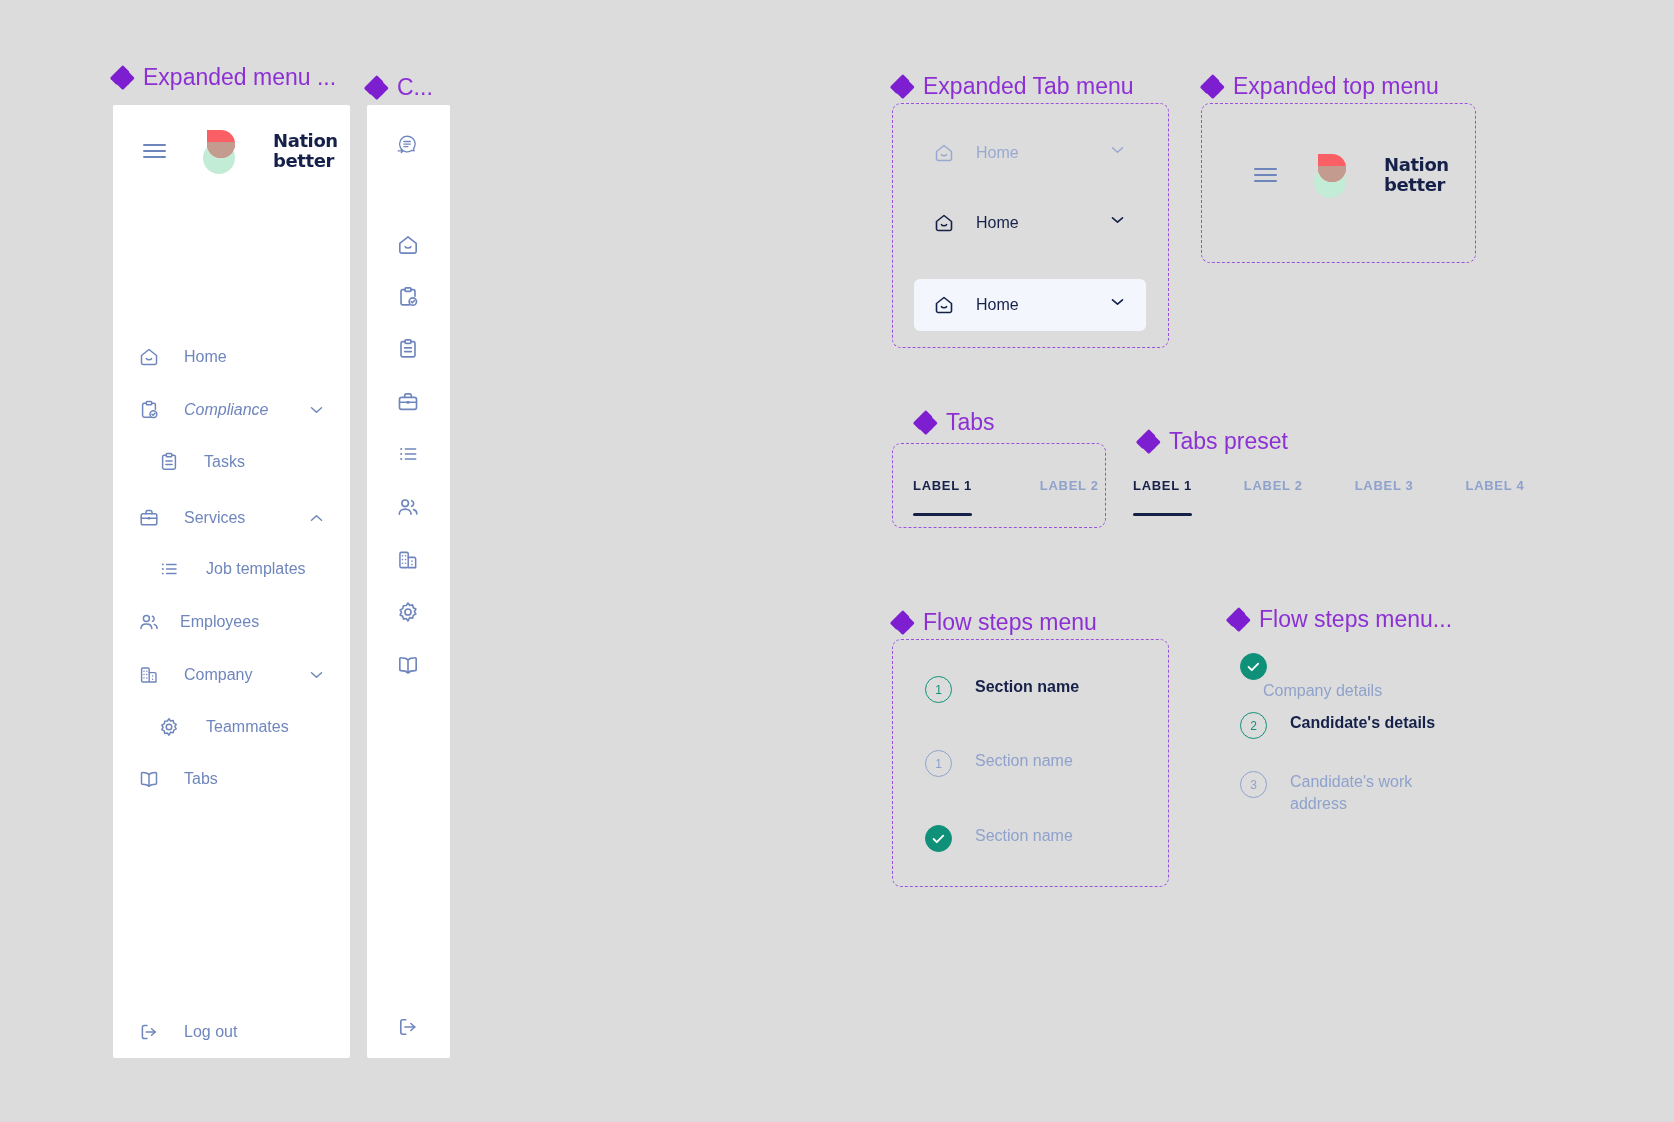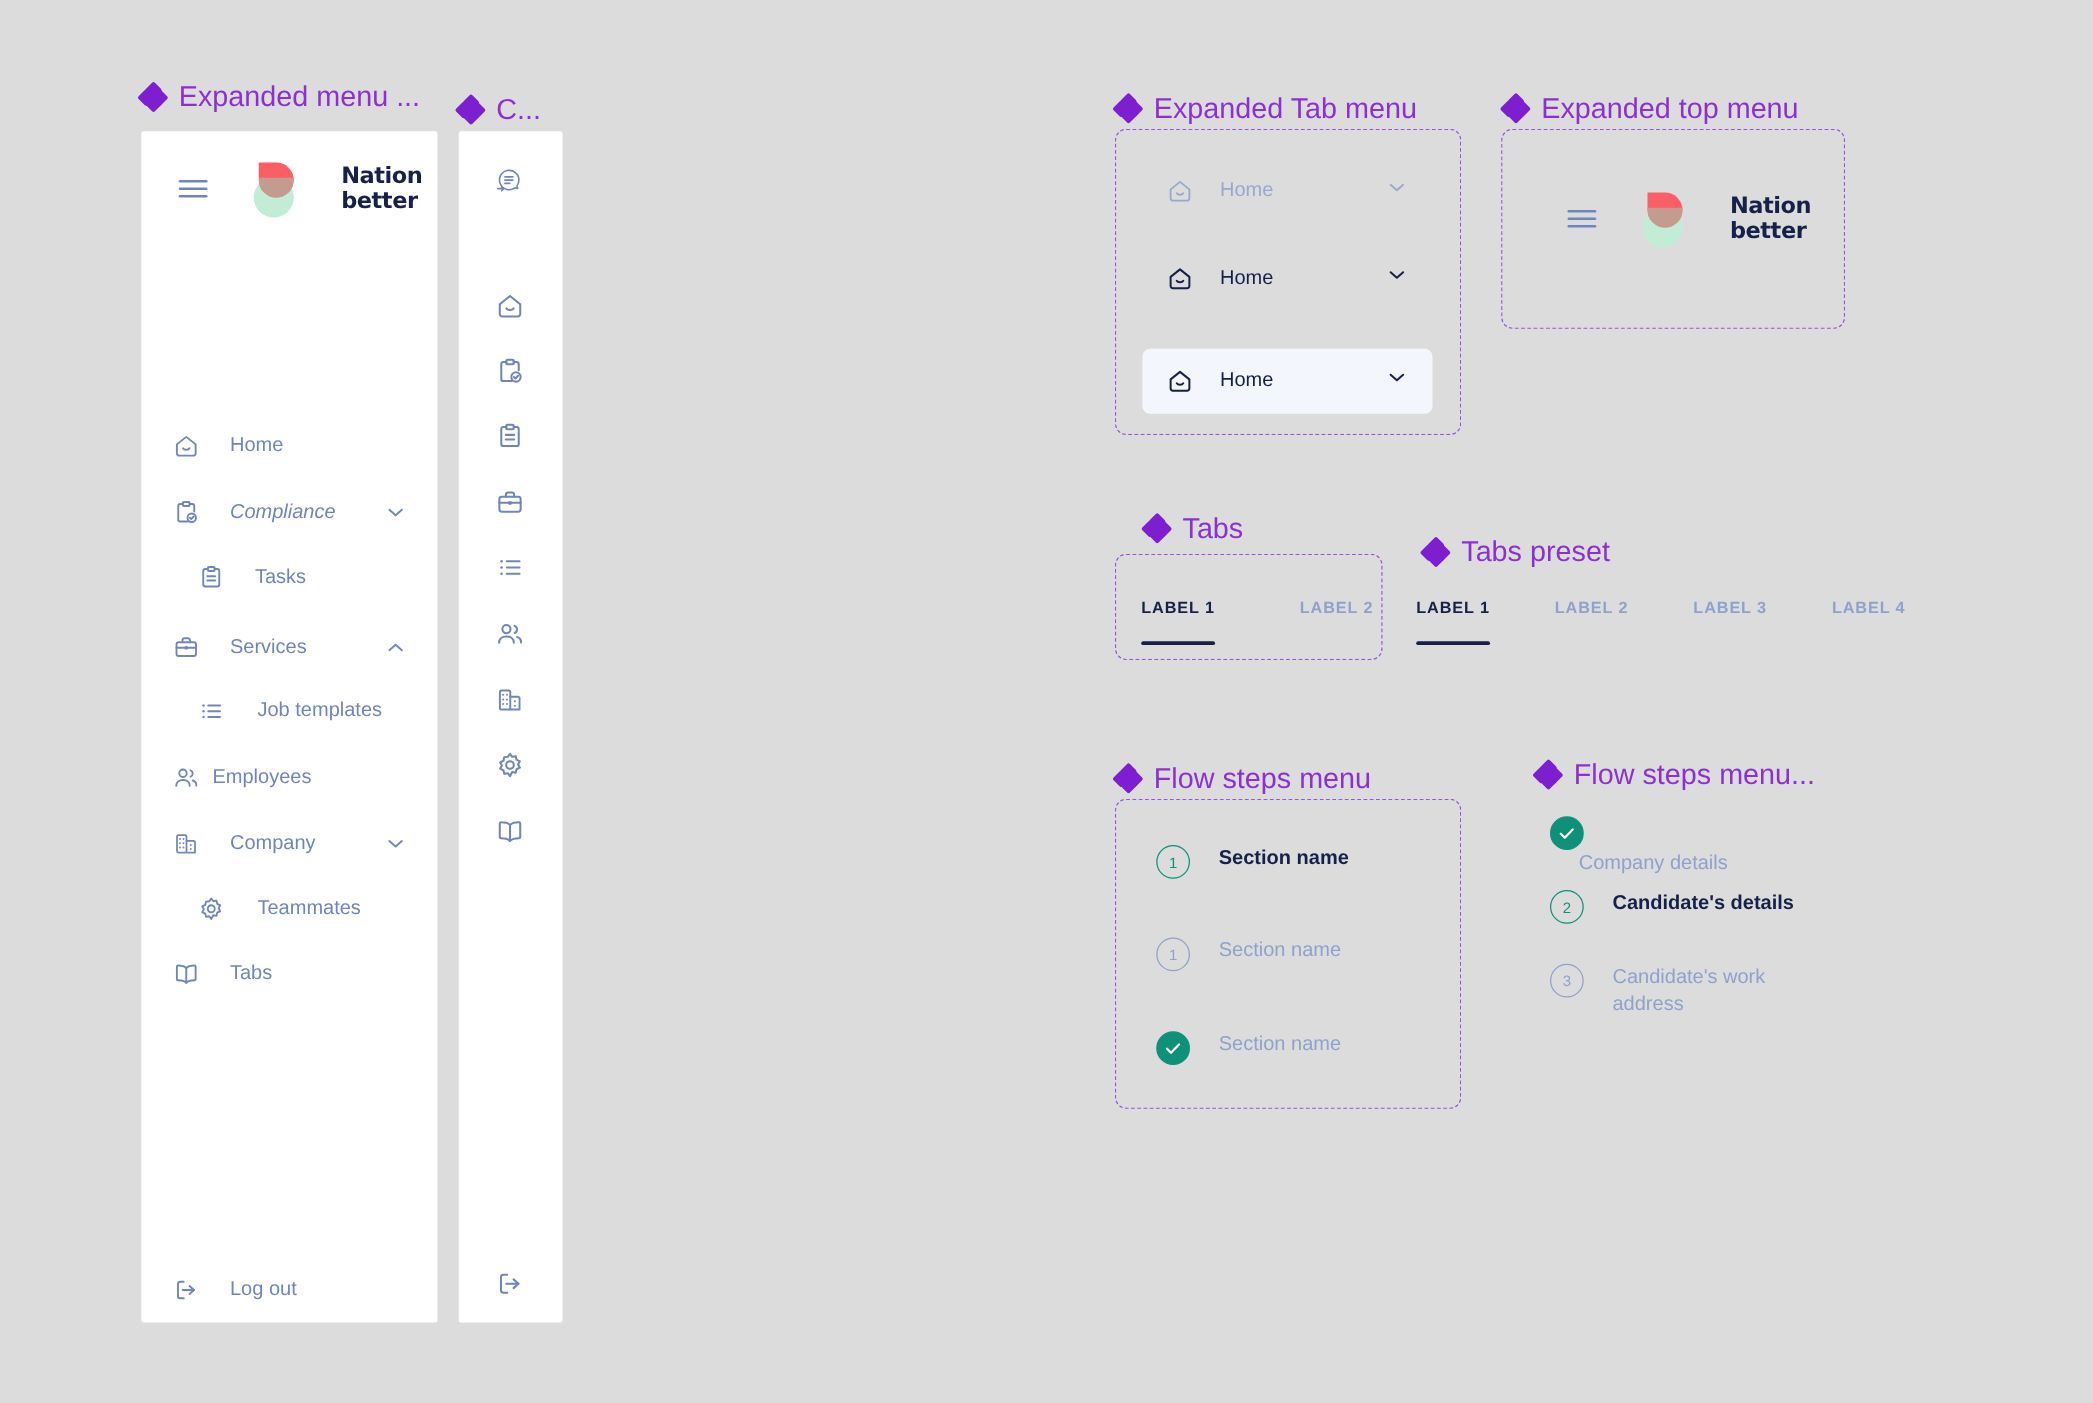--- a/index.html
+++ b/index.html
@@ -318,21 +318,21 @@
 
     <div class="nav-item" style="left:25px; top:500px;">
       <span class="ico">
         <svg width="22" height="22" viewBox="0 0 22 22" fill="none" stroke="#6f86bd" stroke-width="1.5" stroke-linecap="round" stroke-linejoin="round">
           <circle cx="8.4" cy="7.6" r="3"></circle>
           <path d="M3 17.6c0-2.9 2.4-4.6 5.4-4.6s5.4 1.7 5.4 4.6"></path>
           <path d="M14.4 5.2a2.8 2.8 0 0 1 0 5.2"></path>
           <path d="M16.2 13.4c1.8.5 2.9 1.9 2.9 4"></path>
         </svg>
       </span>
-      <span style="margin-left:10px">Employees</span>
+      <span style="margin-left:20px">Employees</span>
     </div>
 
     <div class="nav-item" style="left:25px; top:553px; width:185px;">
       <span class="ico">
         <svg width="22" height="22" viewBox="0 0 22 22" fill="none" stroke="#6f86bd" stroke-width="1.4" stroke-linecap="round" stroke-linejoin="round">
           <rect x="3.6" y="4" width="7.6" height="14" rx="1.2"></rect>
           <path d="M11.2 8.6h5.6a1.2 1.2 0 0 1 1.2 1.2V18h-6.8"></path>
           <circle cx="6" cy="7.2" r="0.75" fill="#6f86bd" stroke="none"></circle>
           <circle cx="8.8" cy="7.2" r="0.75" fill="#6f86bd" stroke="none"></circle>
           <circle cx="6" cy="10.6" r="0.75" fill="#6f86bd" stroke="none"></circle>

